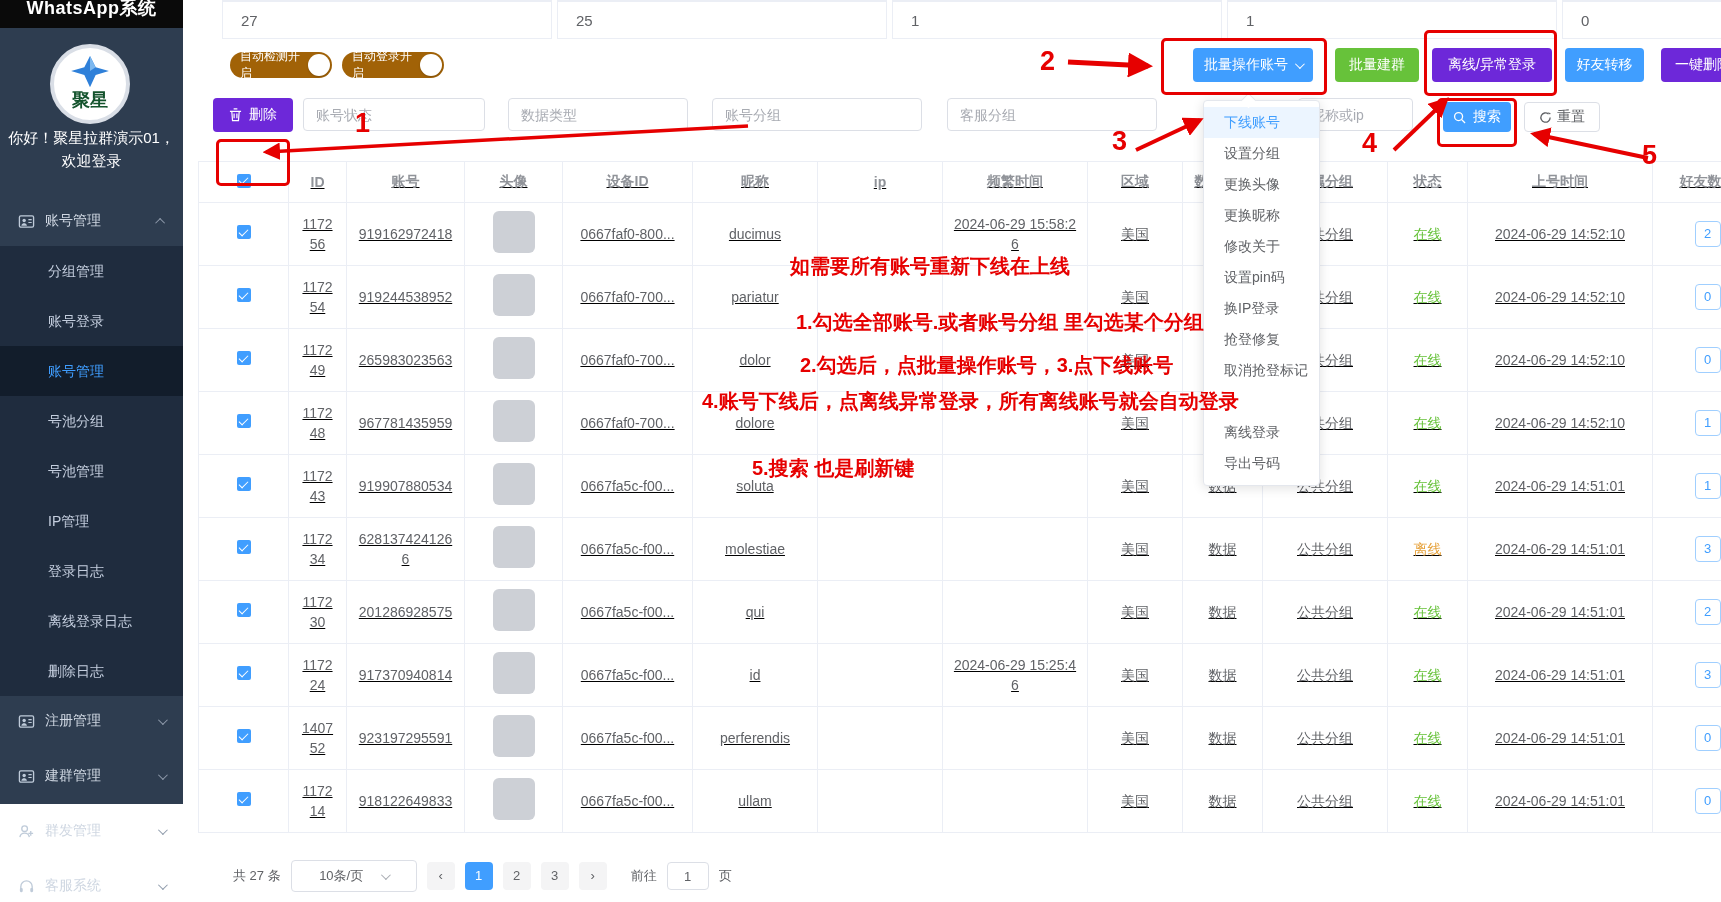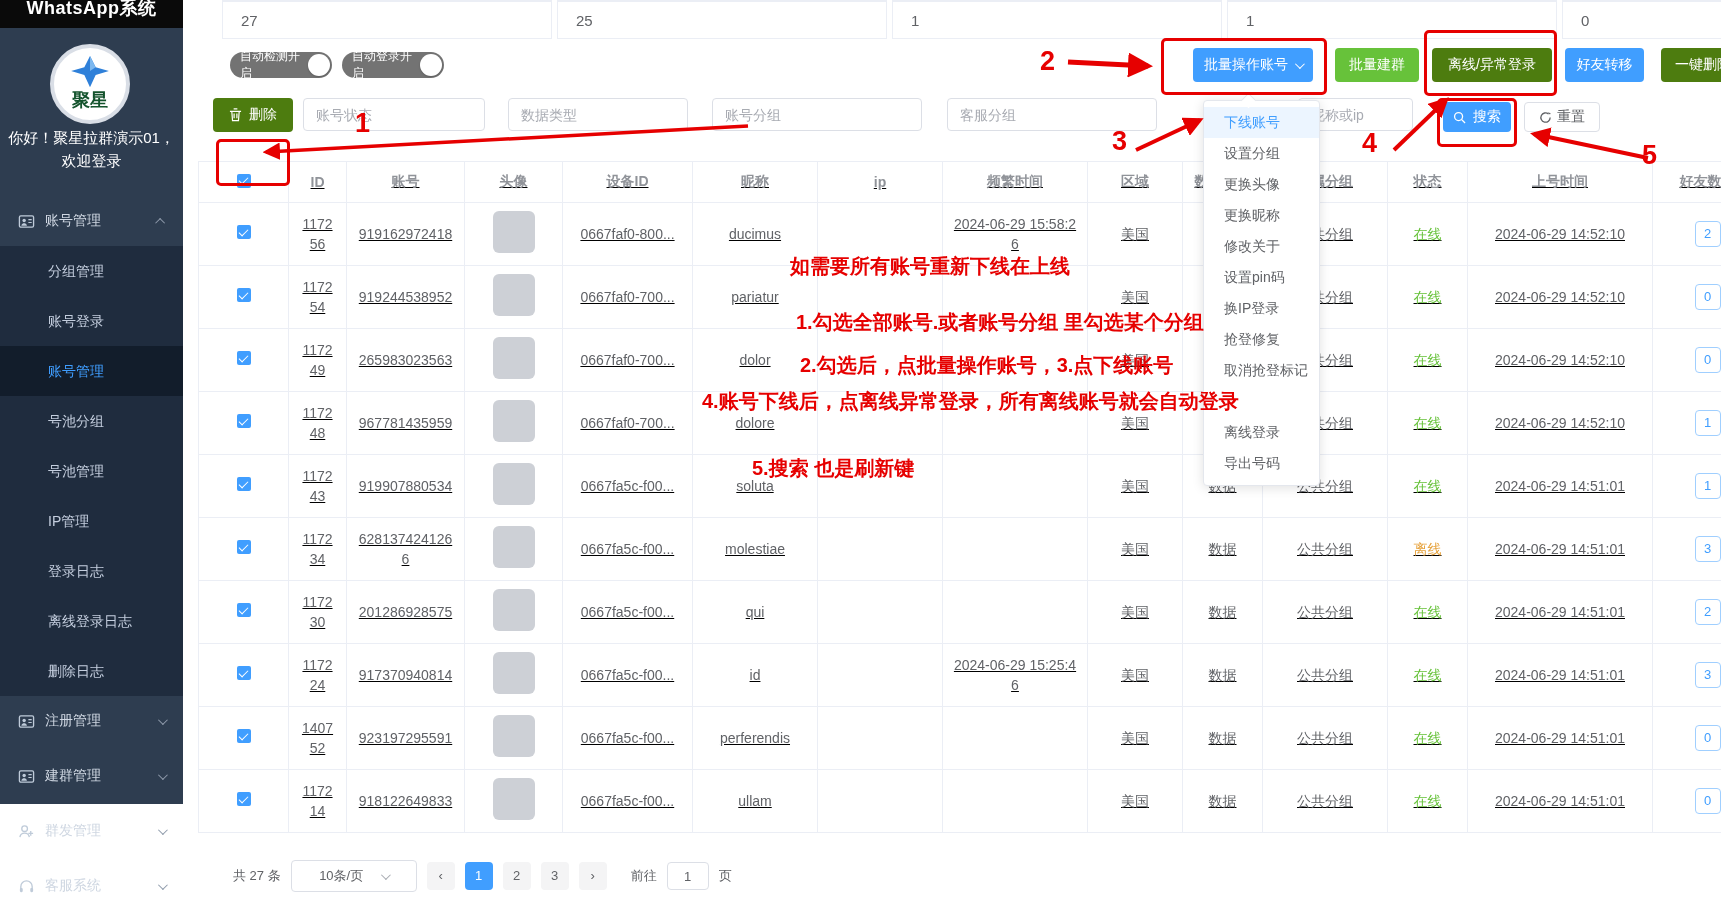--- a/index.html
+++ b/index.html
@@ -26,26 +26,26 @@
   .submenu-item.active { background:#121d2b; color:#409EFF; }
   .micon { color:#bfcbd9; display:flex; }
 
   
   .main { position:absolute; left:183px; top:0; width:1538px; height:902px; background:#fff; overflow:hidden; }
 
   .stats-row { position:absolute; left:39px; top:0; display:flex; gap:5px; }
   .stat-cell { width:330px; height:39px; border:1px solid #ebeef5; border-top:2px solid #ebeef5; font-size:15px; color:#606266; line-height:37px; padding-left:18px; background:#fff; }
 
   .toolbar { position:absolute; left:0; top:48px; width:1538px; height:36px; }
-  .toggle-pill { position:absolute; top:4px; height:26px; border-radius:13px; background:#737373; color:#fff; font-size:12px; display:flex; align-items:center; padding:0 26px 0 10px; }
+  .toggle-pill { position:absolute; top:4px; height:26px; border-radius:13px; background:#a16207; color:#fff; font-size:12px; display:flex; align-items:center; padding:0 26px 0 10px; }
   .toggle-knob { position:absolute; right:2px; top:2px; width:22px; height:22px; border-radius:50%; background:#fff; box-shadow:0 1px 2px rgba(0,0,0,.2); }
   .btn { position:absolute; top:0; height:34px; border:none; border-radius:4px; color:#fff; font-size:14px; cursor:pointer; display:flex; align-items:center; justify-content:center; gap:7px; font-family:inherit; white-space:nowrap; }
   .btn.primary { background:#409EFF; }
   .btn.success { background:#67C23A; }
-  .btn.danger { background:#4d7c0f; }
+  .btn.danger { background:#6d28d9; }
   .bchev { width:7px; height:7px; border-right:1.5px solid #fff; border-bottom:1.5px solid #fff; transform:rotate(45deg) translateY(-2px); }
 
   .filters { position:absolute; left:0; top:98px; width:1538px; height:36px; }
   .f-input { position:absolute; top:0; height:33px; border:1px solid #dcdfe6; border-radius:4px; font-size:14px; color:#606266; padding:0 12px; font-family:inherit; background:#fff; }
   .f-input::placeholder { color:#a8abb2; }
   .del-btn { left:30px; width:80px; background:#F56C6C; }
   .search-btn { left:1260px; width:68px; background:#409EFF; top:4px; height:30px;}
   .reset-btn { position:absolute; left:1341px; top:4px; width:76px; height:30px; background:#fff; border:1px solid #dcdfe6; border-radius:4px; color:#606266; font-size:14px; display:flex; align-items:center; justify-content:center; gap:5px; cursor:pointer; font-family:inherit;}
 
   

